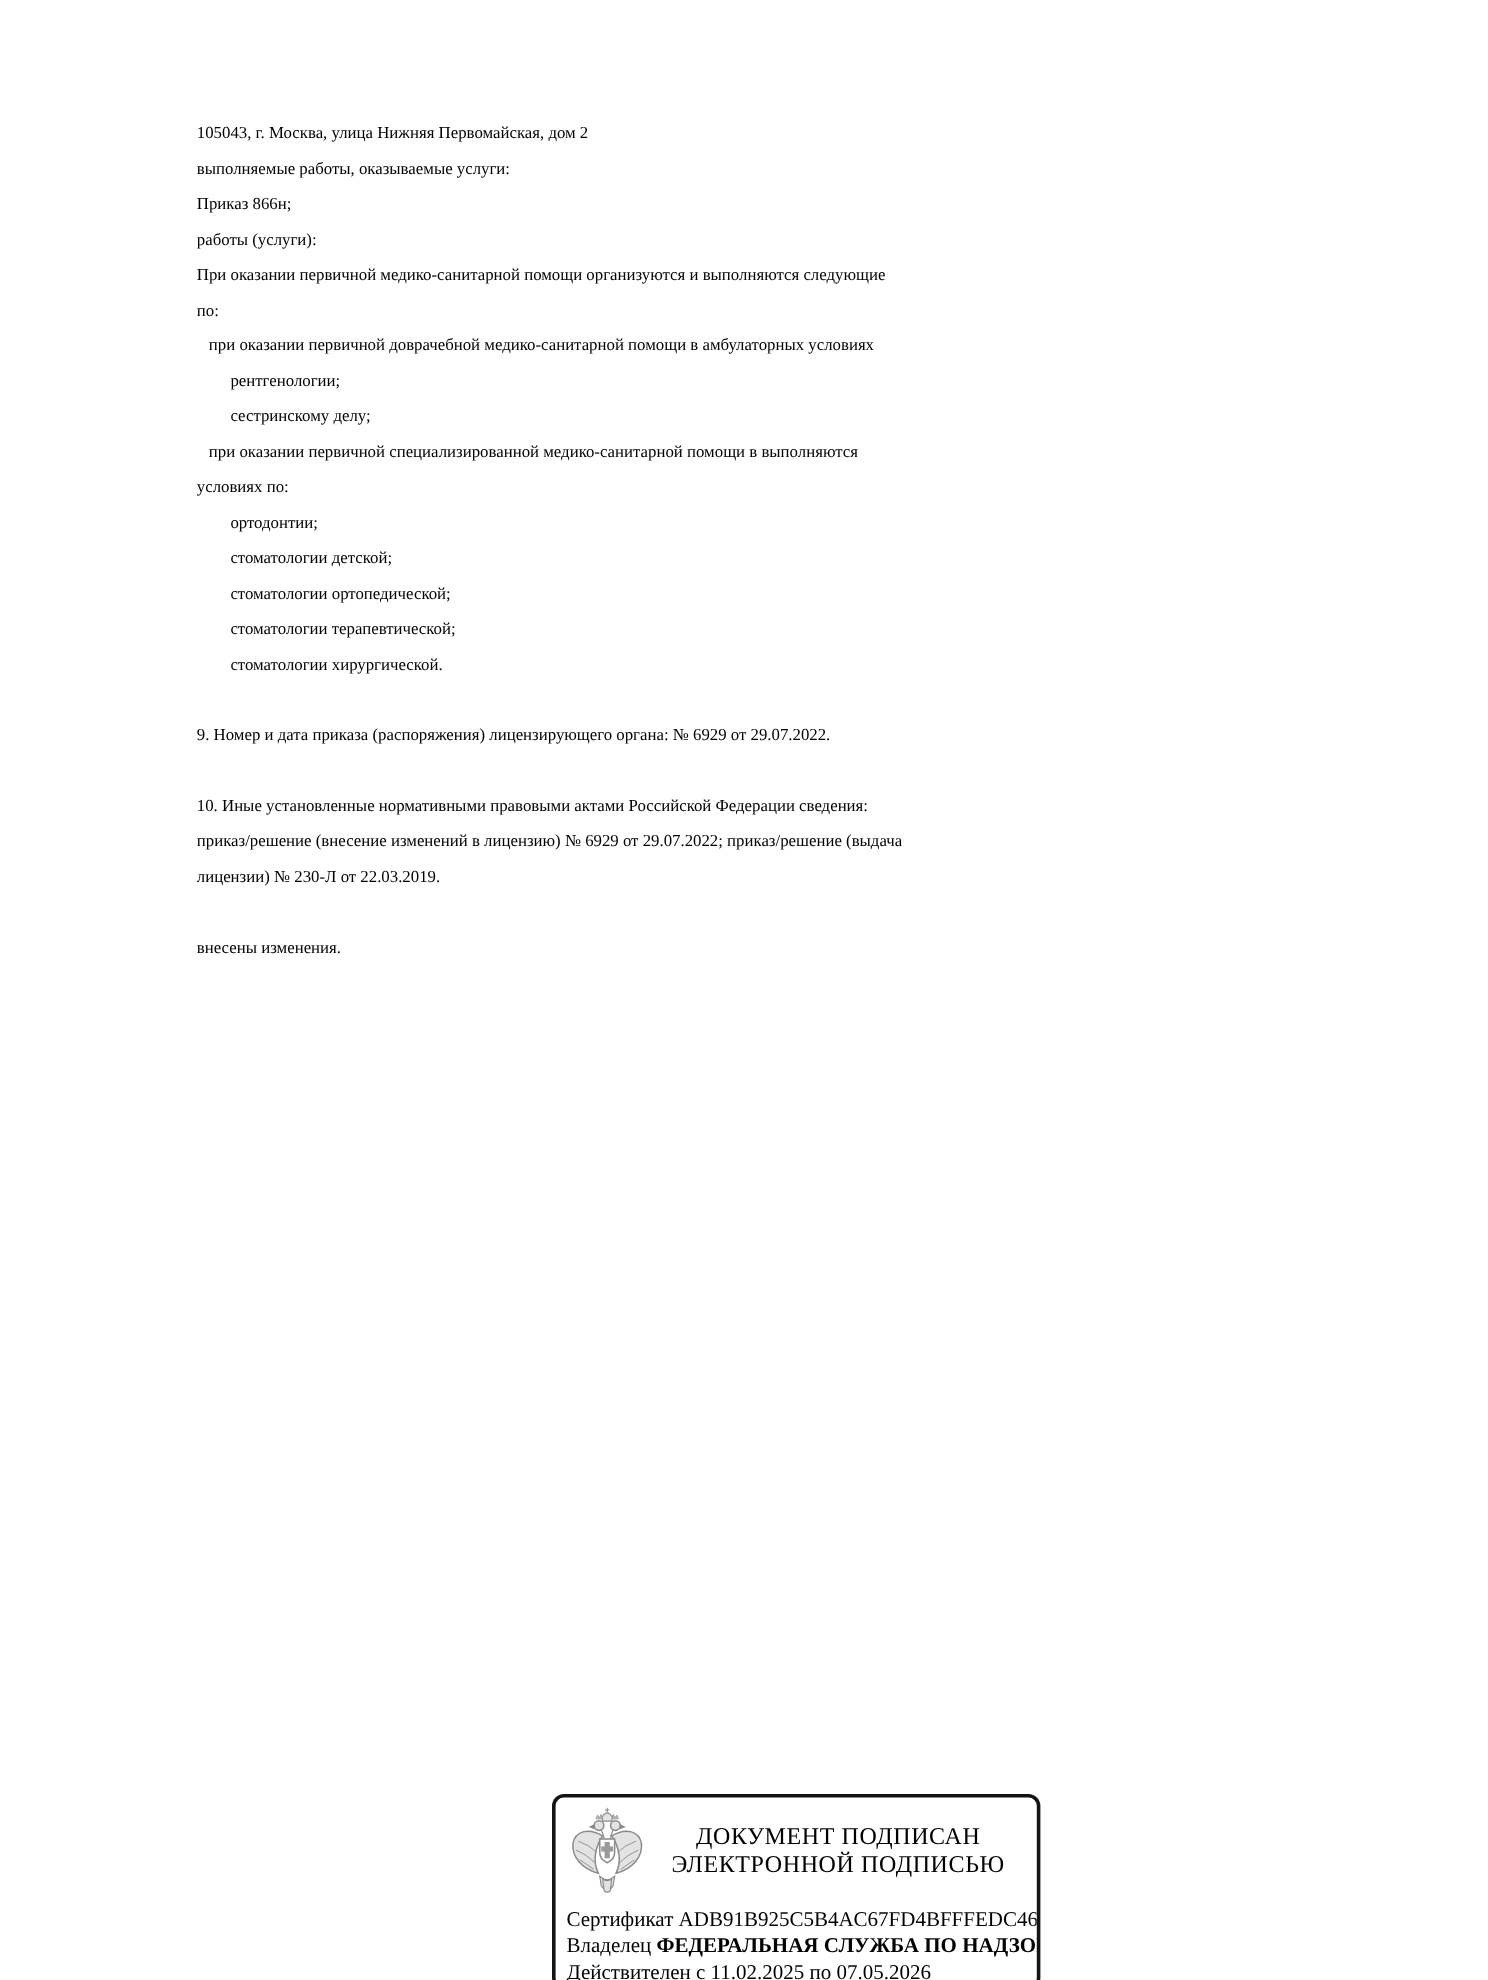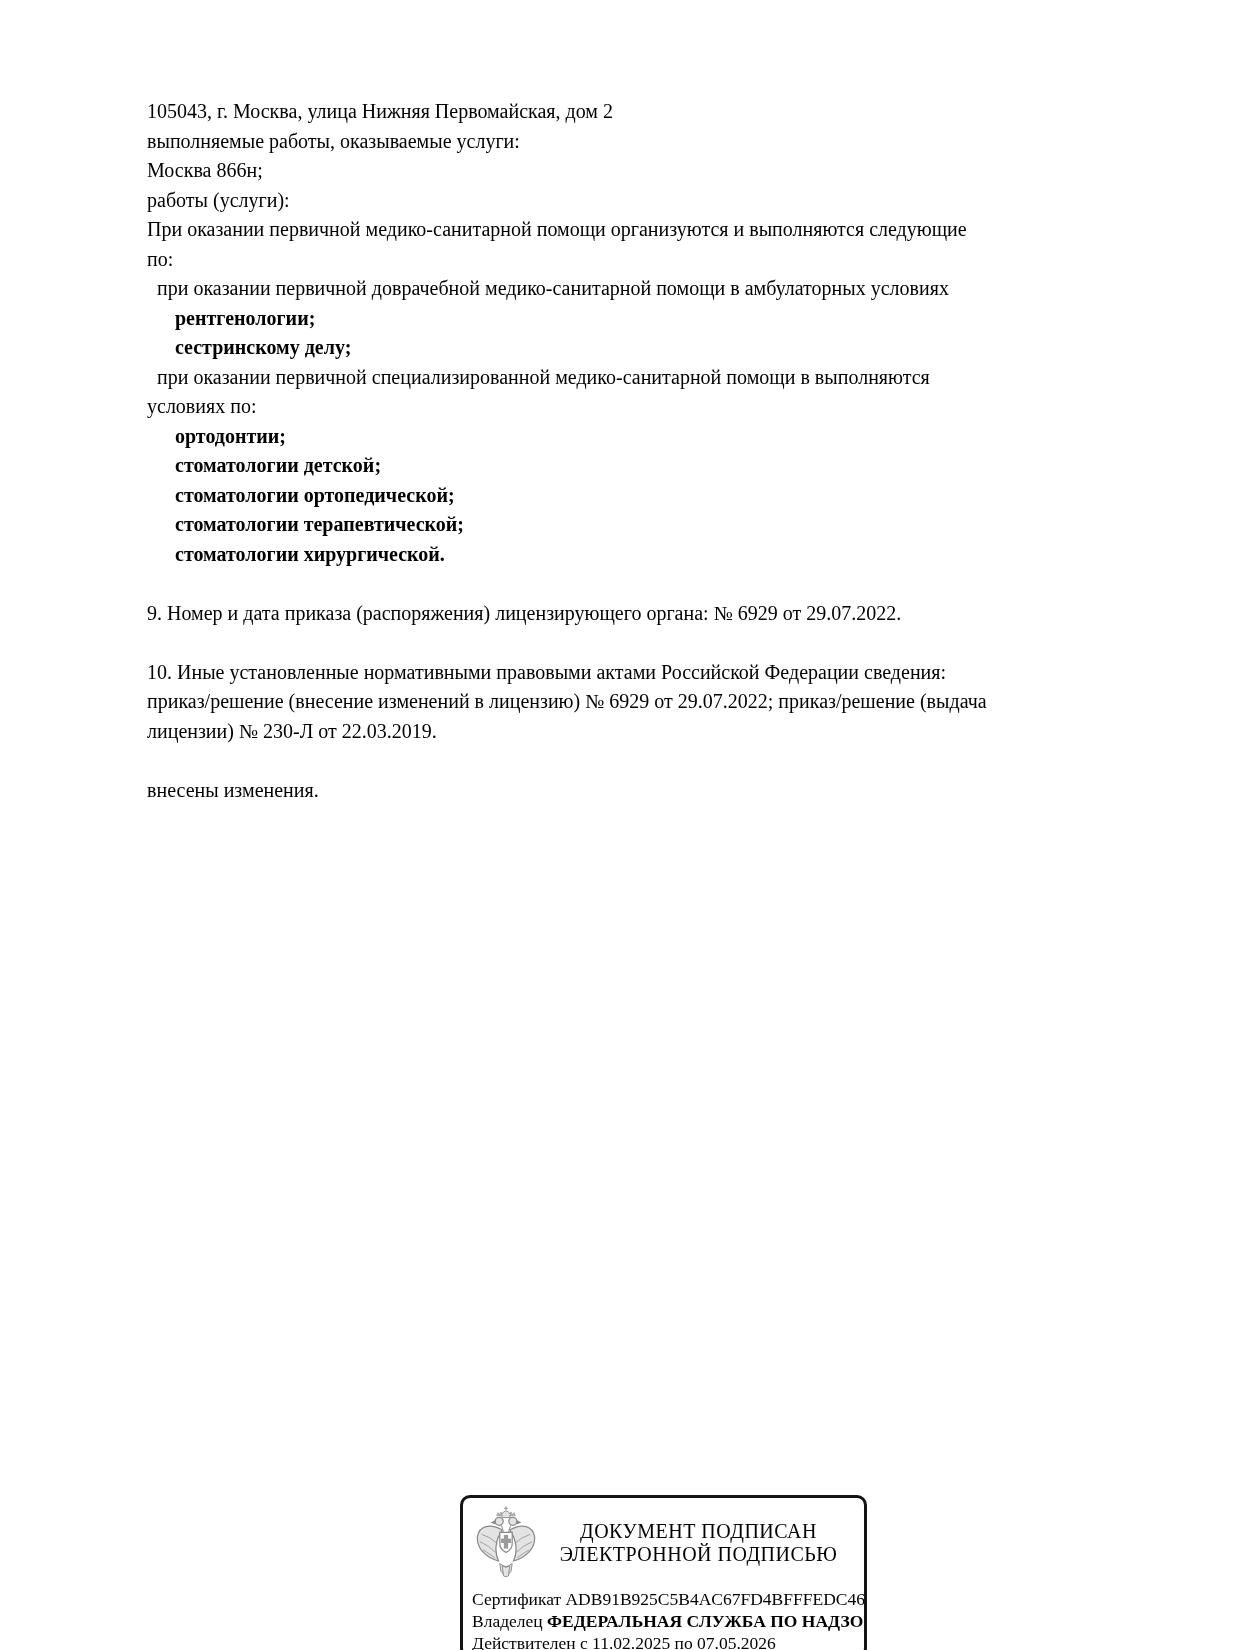--- a/index.html
+++ b/index.html
@@ -8,28 +8,28 @@
     height: 1650px;
     position: relative;
     background: #ffffff;
     color: #000000;
     font-family: "Liberation Serif", "DejaVu Serif", serif;
     overflow: hidden;
   }
   .doc {
     position: absolute;
     top: 97px;
-    left: 147px;
+    left: 164px;
     width: 1000px;
-    font-size: 20px;
+    font-size: 14px;
     line-height: 29.5px;
   }
   .ln { white-space: pre; }
   .i1 { padding-left: 10px; }
-  .i2 { padding-left: 28px; font-weight: bold; }
+  .i2 { padding-left: 28px; }
   .sp { height: 29.5px; }
 
   .stamp {
     position: absolute;
     left: 460px;
     top: 1462px;
     width: 407px;
     height: 163px;
     box-sizing: border-box;
     border: 3px solid #141414;
@@ -66,21 +66,21 @@
   .info-line b { font-weight: bold; }
 </style>
 </head>
 <body>
 
 <div class="page">
 
   <div class="doc">
     <div class="ln i0">105043, г. Москва, улица Нижняя Первомайская, дом 2</div>
     <div class="ln i0">выполняемые работы, оказываемые услуги:</div>
-    <div class="ln i0">Москва 866н;</div>
+    <div class="ln i0">Приказ 866н;</div>
     <div class="ln i0">работы (услуги):</div>
     <div class="ln i0">При оказании первичной медико-санитарной помощи организуются и выполняются следующие</div>
     <div class="ln i0">по:</div>
     <div class="ln i1">при оказании первичной доврачебной медико-санитарной помощи в амбулаторных условиях</div>
     <div class="ln i2">рентгенологии;</div>
     <div class="ln i2">сестринскому делу;</div>
     <div class="ln i1">при оказании первичной специализированной медико-санитарной помощи в выполняются</div>
     <div class="ln i0">условиях по:</div>
     <div class="ln i2">ортодонтии;</div>
     <div class="ln i2">стоматологии детской;</div>

